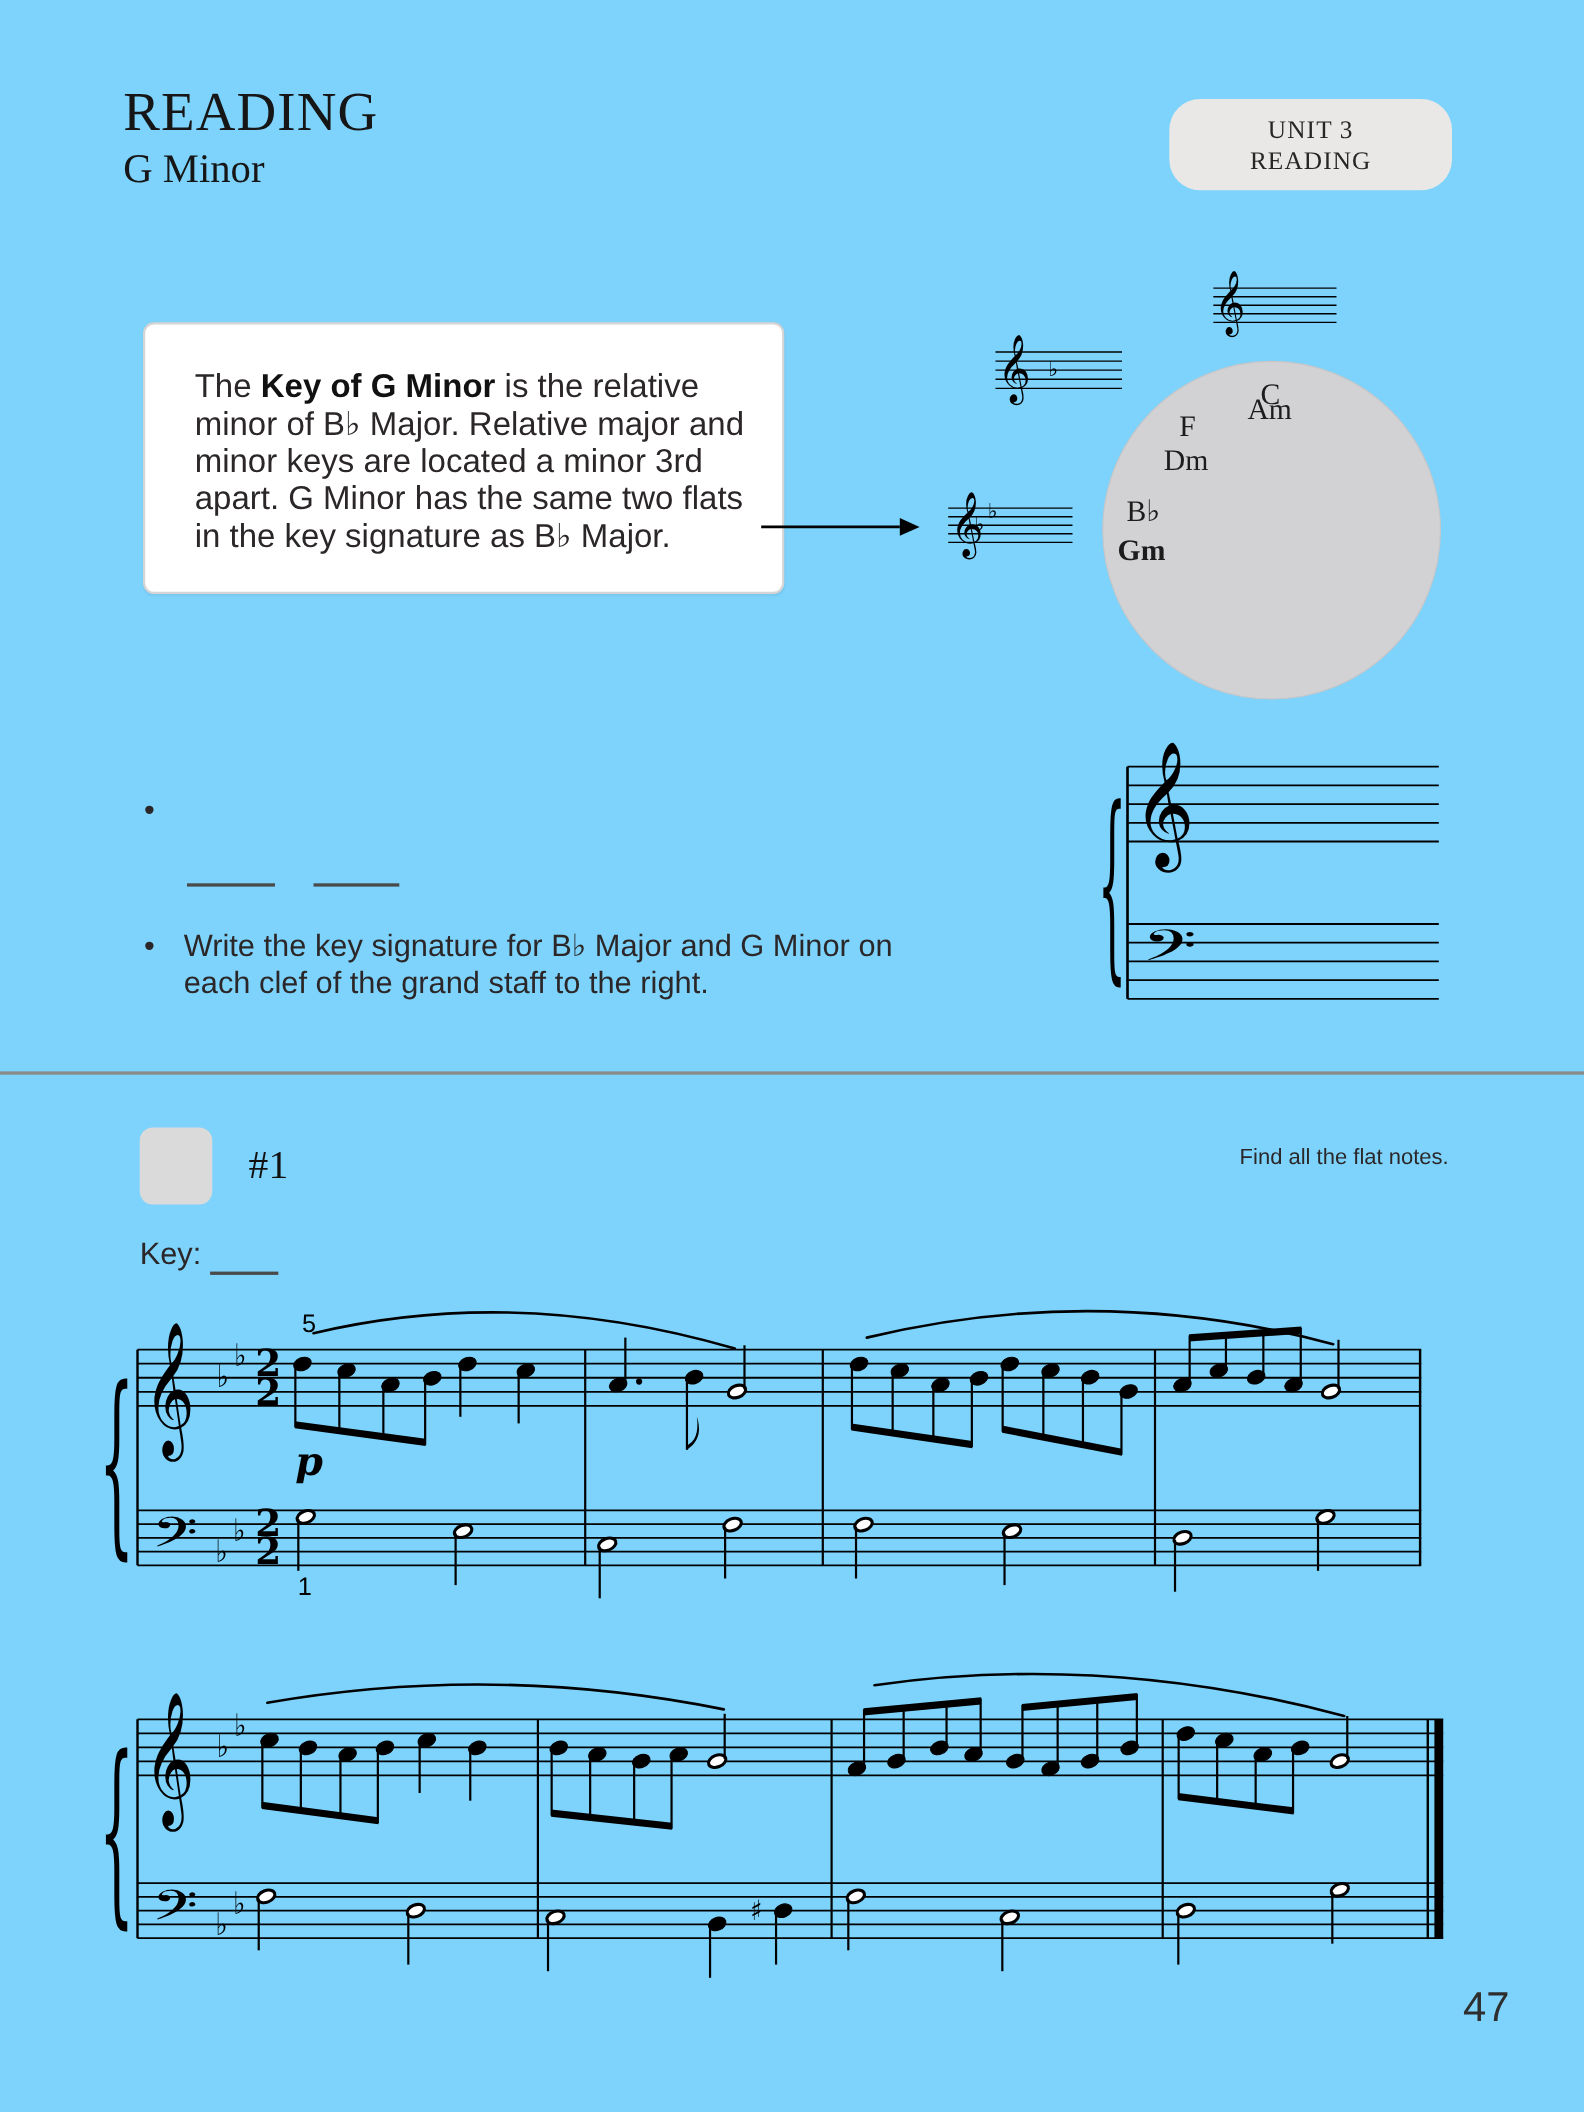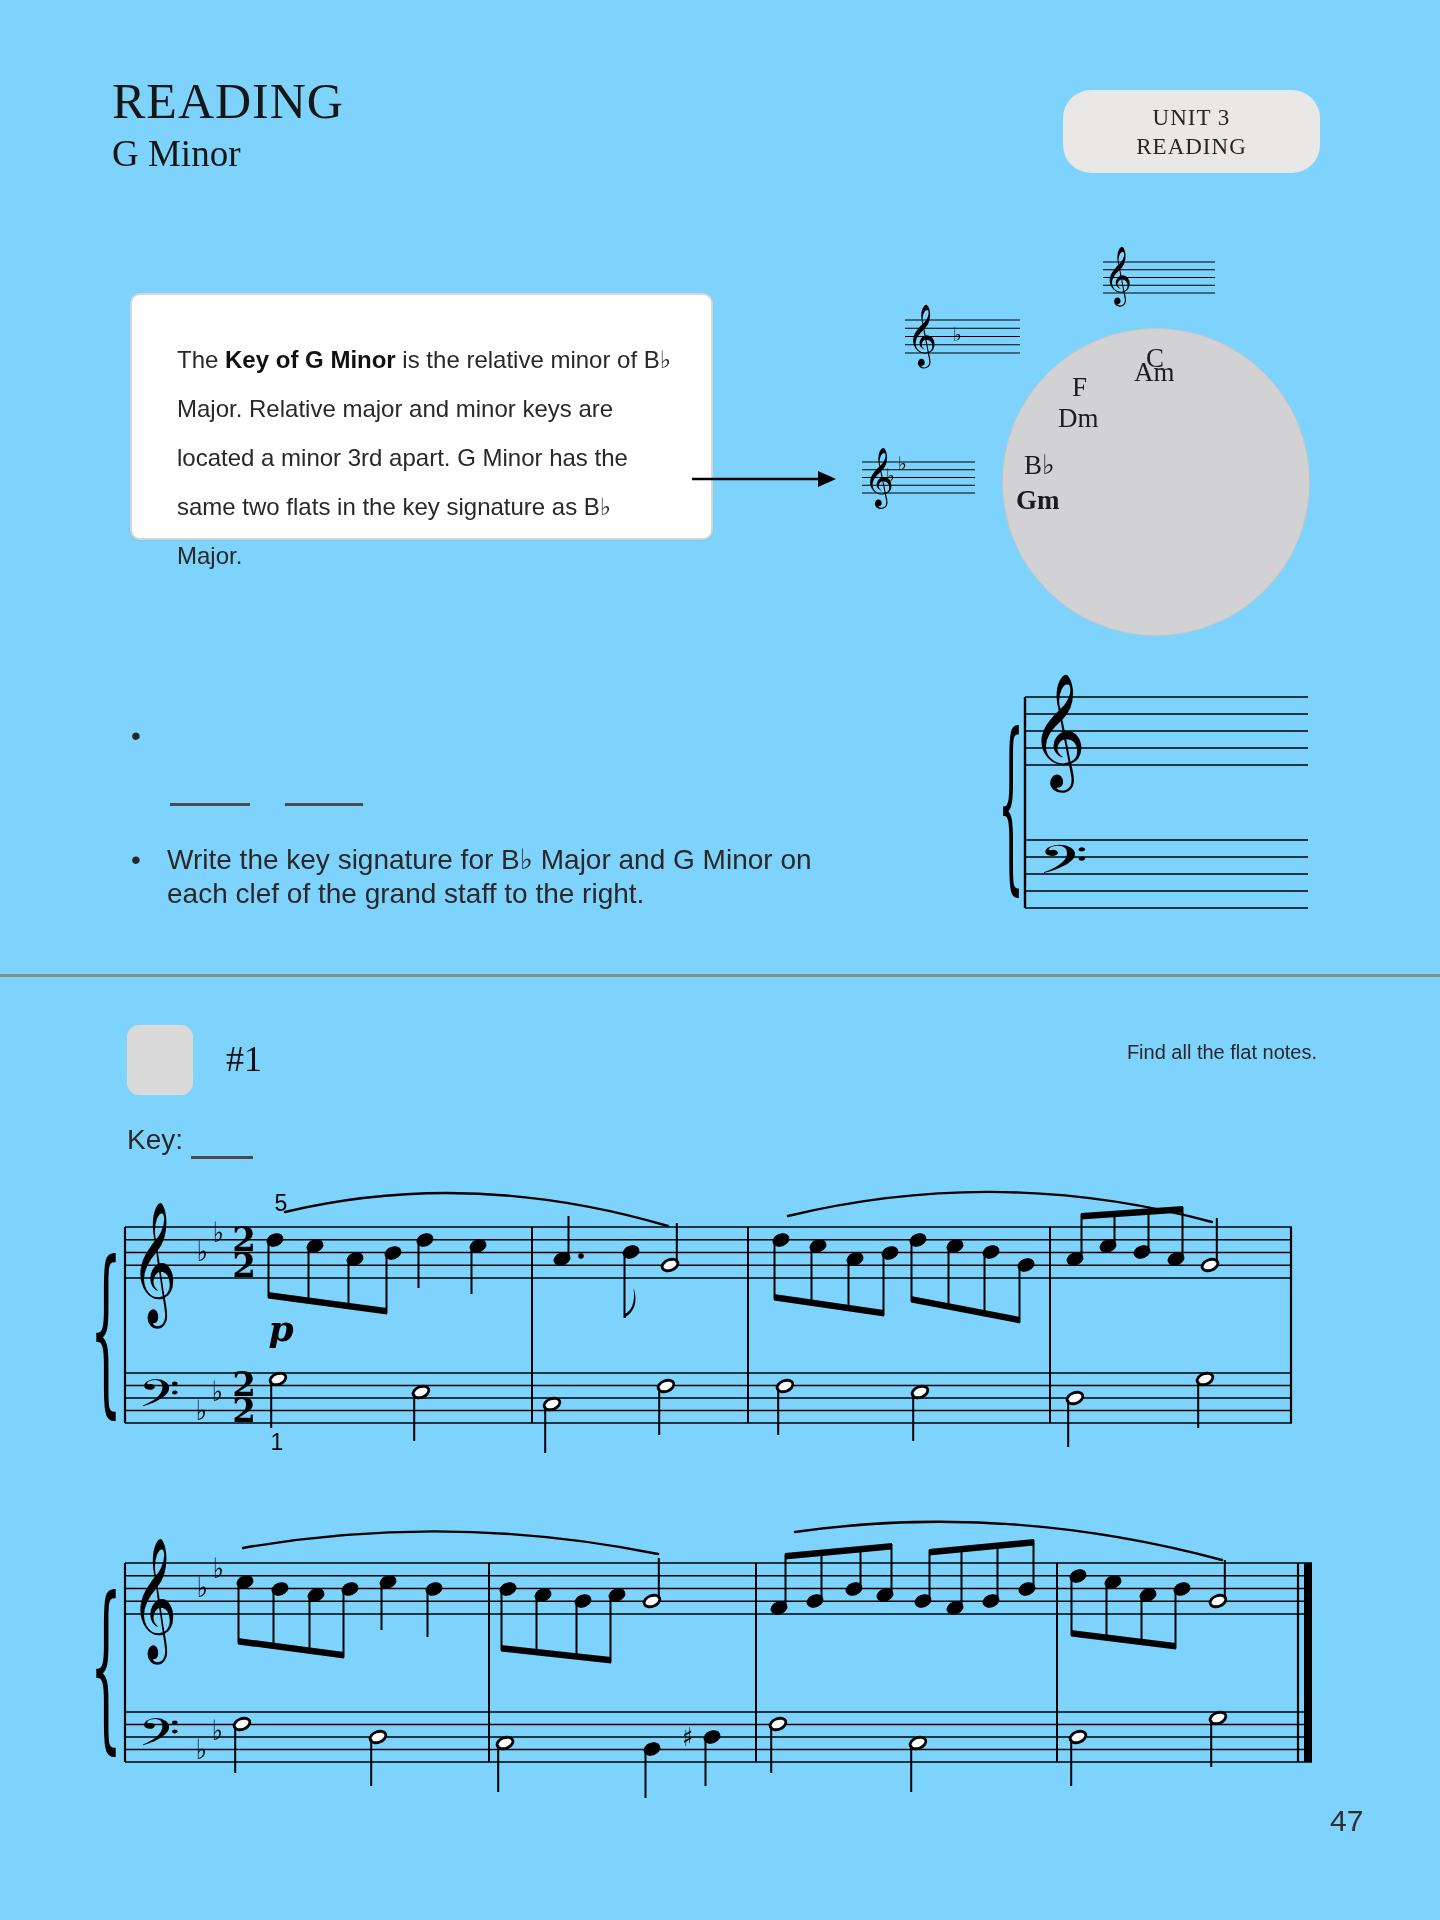--- a/index.html
+++ b/index.html
@@ -6,34 +6,34 @@
   .page{position:relative;width:1440px;height:1920px;background:#7dd3fc;overflow:hidden;
         font-family:"Liberation Sans",sans-serif;color:#2b2728;}
   .abs{position:absolute;}
   .title{font-family:"Liberation Serif",serif;font-size:50px;letter-spacing:1px;color:#161616;}
   .subtitle{font-family:"Liberation Serif",serif;font-size:37px;color:#161616;}
   .badge{background:#e9e8e6;border-radius:28px;text-align:center;
          font-family:"Liberation Serif",serif;font-size:23px;line-height:29px;color:#262626;
          letter-spacing:1px;padding-top:13px;box-sizing:border-box;}
   .info-box{border:2px solid #d6d4d4;border-radius:10px;background:#fff;
             box-shadow:0 1px 2px rgba(0,0,0,0.06);box-sizing:border-box;}
-  .info-text{position:absolute;left:45px;top:40px;width:505px;font-size:24px;line-height:49px;}
+  .info-text{position:absolute;left:45px;top:40px;width:505px;font-size:30px;line-height:34px;}
   .info-text b{font-weight:bold;color:#111;}
   .circle{border-radius:50%;background:#d2d2d4;border:1px solid #c6c6c8;}
   .clabel{position:absolute;font-family:"Liberation Serif",serif;font-size:27px;color:#1c1c1c;}
   .clabel.bold{font-weight:bold;}
   .bullet-row{font-size:28px;color:#2b2728;}
   .bullet-dot{position:absolute;left:-36px;top:0;}
   .answer-blank{height:3px;background:#4a4a4a;}
   .divider{height:3px;background:#8a8a8a;}
   .tracker{background:#dadada;border-radius:12px;}
   .exnum{font-family:"Liberation Serif",serif;font-size:36px;color:#111;}
   .hint{font-size:20px;text-align:right;}
   .keylabel{font-size:28px;}
-  .pagenum{font-size:30px;color:#2e2e2e;}
+  .pagenum{font-size:38px;color:#2e2e2e;}
   svg{position:absolute;left:0;top:0;display:block;}
 </style>
 </head>
 <body>
 
 <div class="page">
 
   <div class="abs title" style="left:112px;top:72px;">READING</div>
   <div class="abs subtitle" style="left:112px;top:132px;">G Minor</div>
   <div class="abs badge" style="left:1063px;top:90px;width:257px;height:83px;">

